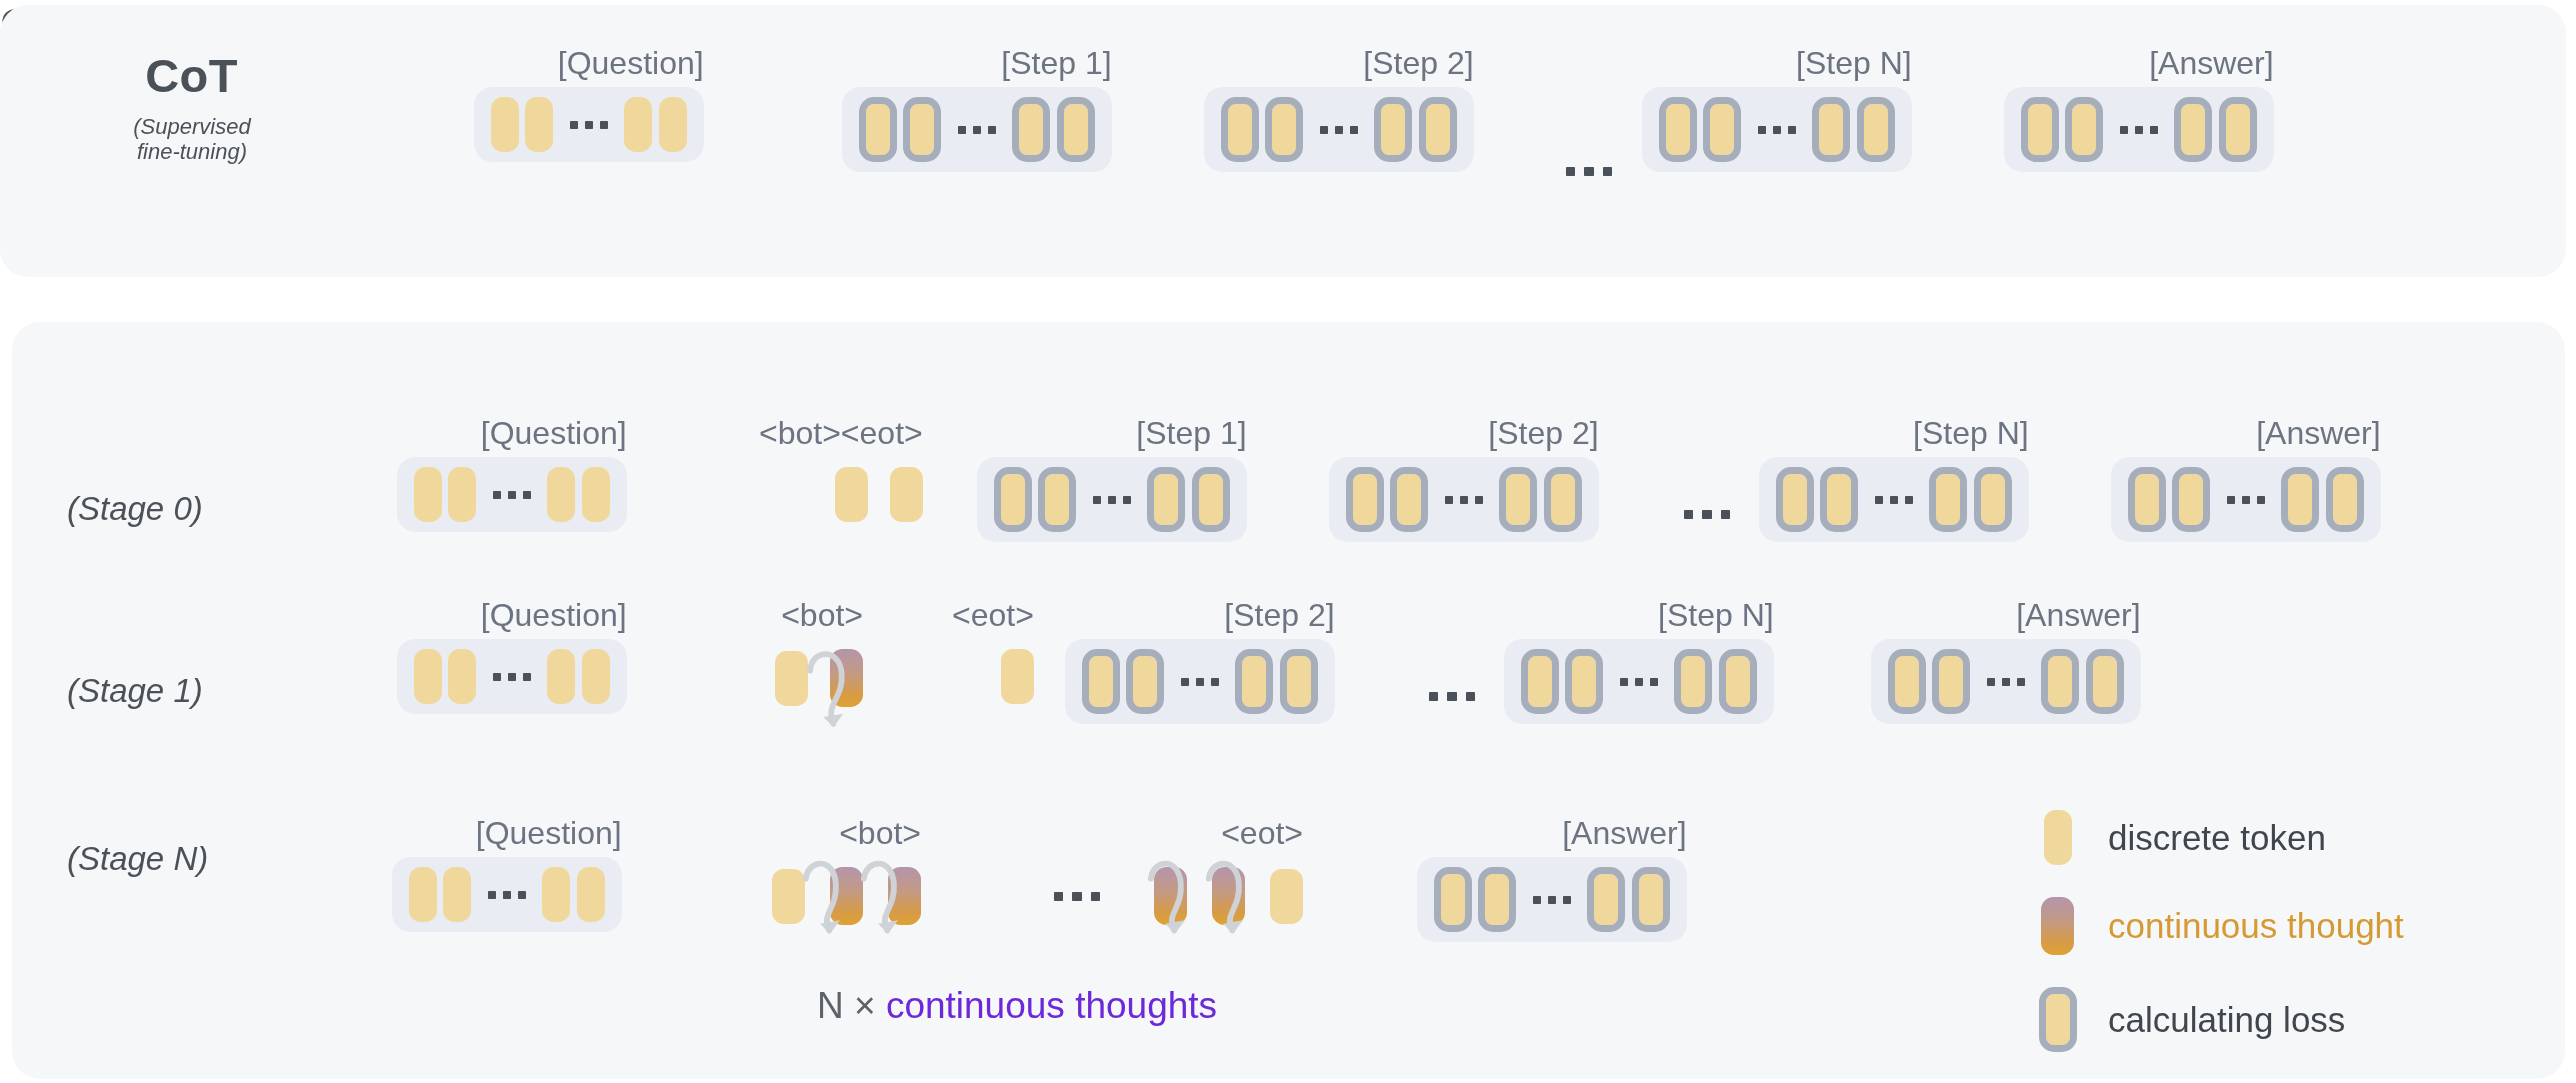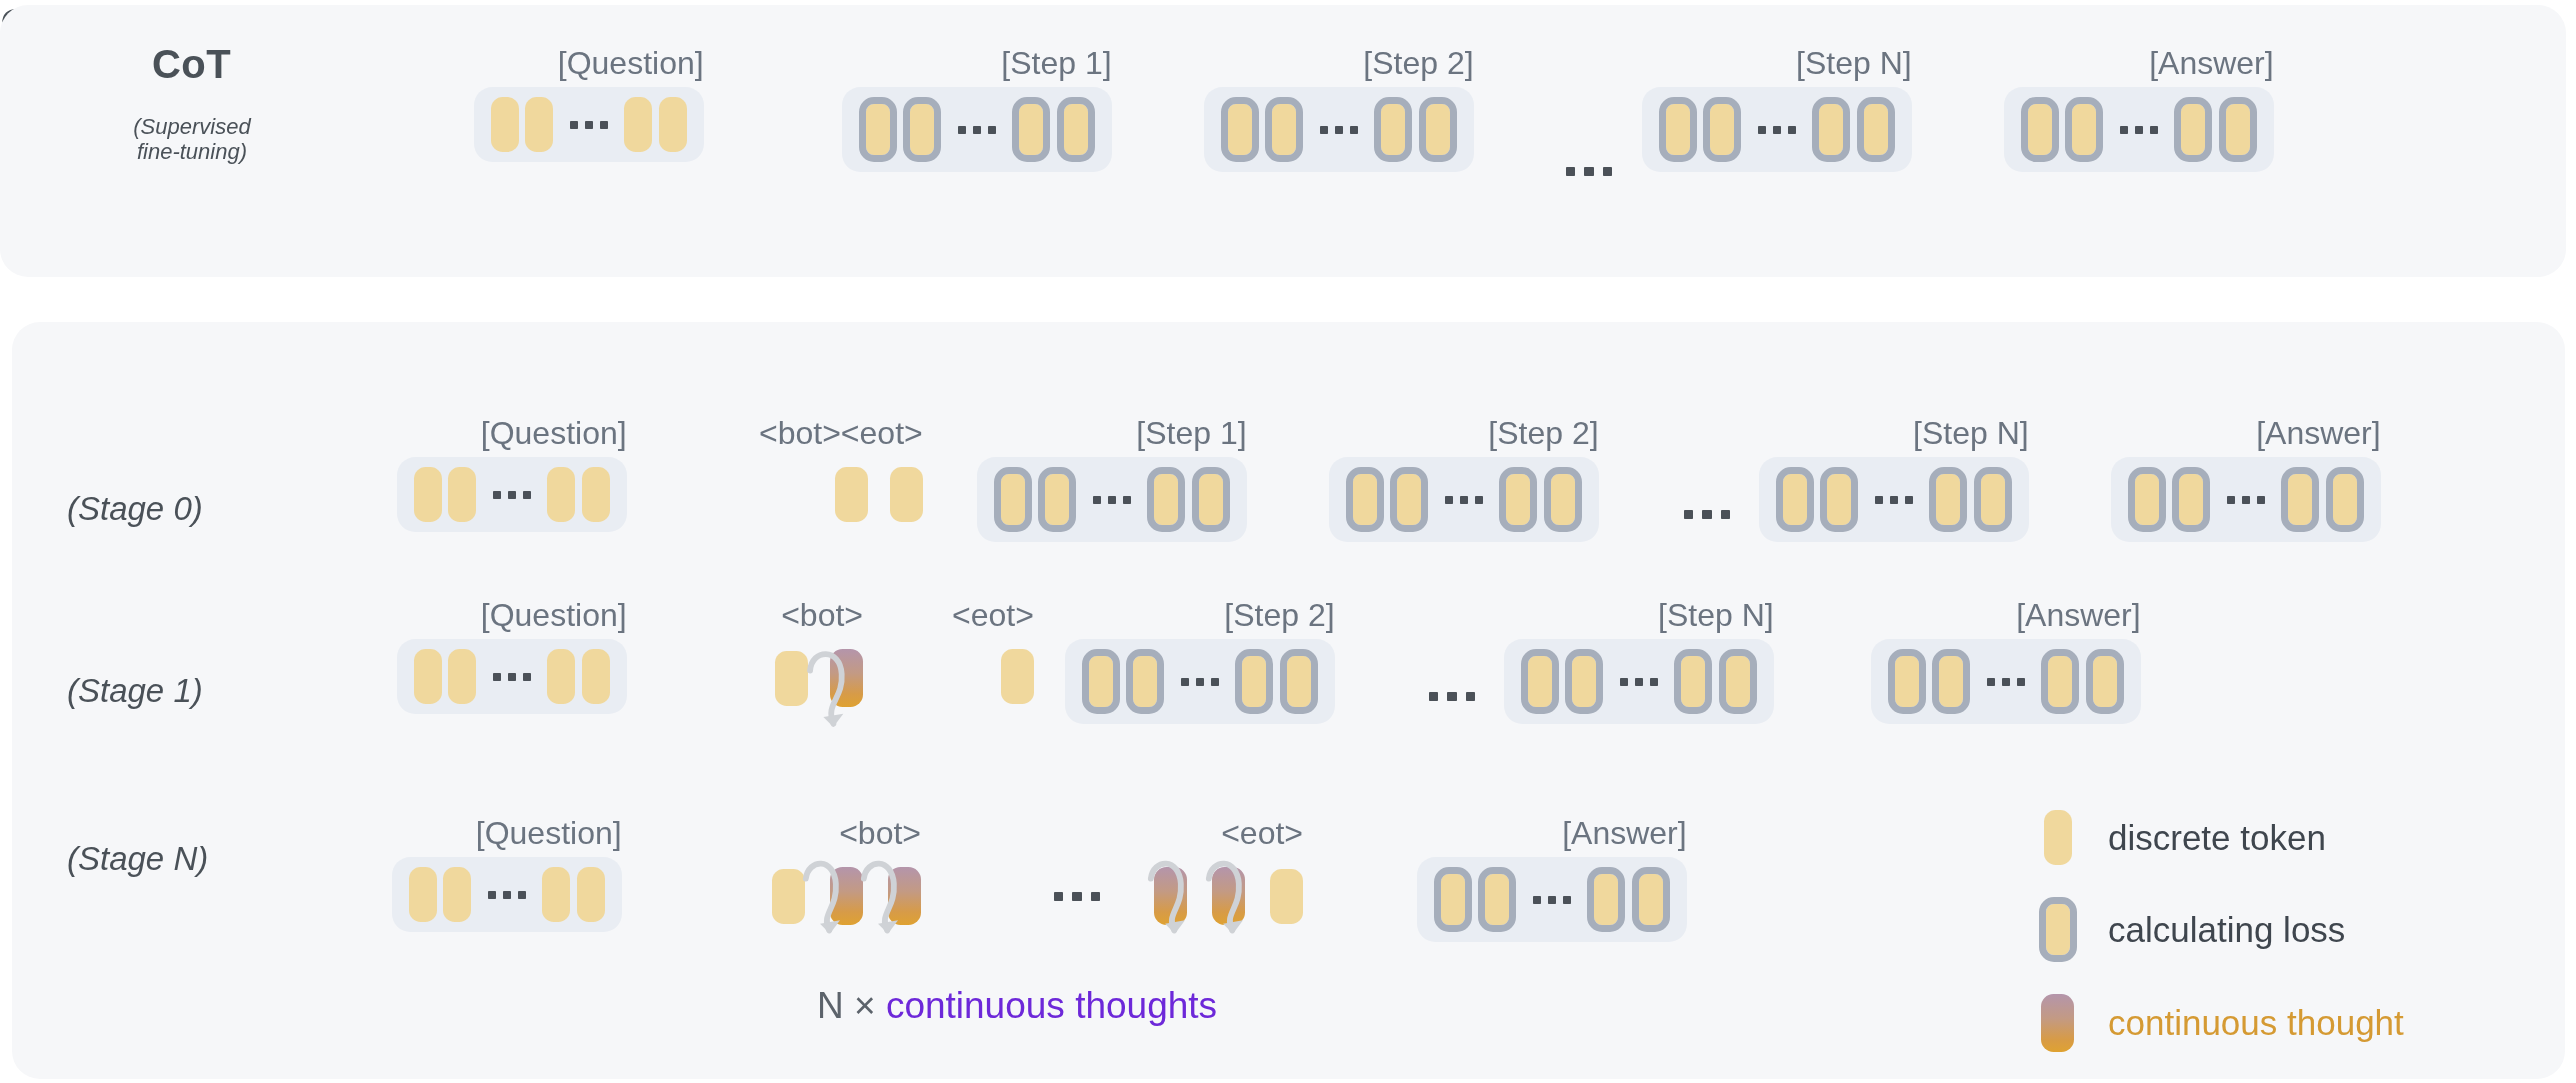--- a/index.html
+++ b/index.html
@@ -29,23 +29,24 @@
   #panel-coco   { left: 11.7px; top: 322px; width: 2553px; height: 757px; }
 
   
   .left-label {
     position: absolute;
     color: #4a5158;
     text-align: center;
     line-height: 1.12;
   }
   .method-name {
-    font-size: 40px;
+    font-size: 47px;
     font-weight: 700;
     letter-spacing: 0.4px;
+    margin-top: 8px;
   }
   .method-sub {
     font-size: 22px;
     font-style: italic;
     font-weight: 400;
   }
   .stage-label {
     position: absolute;
     font-size: 33px;
     font-style: italic;
@@ -574,26 +575,26 @@
 
   <div id="legend">
     <div class="legend-row">
       <span class="legend-swatch-wrap">
         <span class="tok"></span>
       </span>
       <span class="legend-text">discrete token</span>
     </div>
     <div class="legend-row">
       <span class="legend-swatch-wrap">
+        <span class="tok thought"></span>
+      </span>
+      <span class="legend-text accent">continuous thought</span>
+    </div>
+    <div class="legend-row">
+      <span class="legend-swatch-wrap">
         <span class="tok loss"></span>
       </span>
       <span class="legend-text">calculating loss</span>
     </div>
-    <div class="legend-row">
-      <span class="legend-swatch-wrap">
-        <span class="tok thought"></span>
-      </span>
-      <span class="legend-text accent">continuous thought</span>
-    </div>
   </div>
 
 </div>
 
 
 </body></html>

